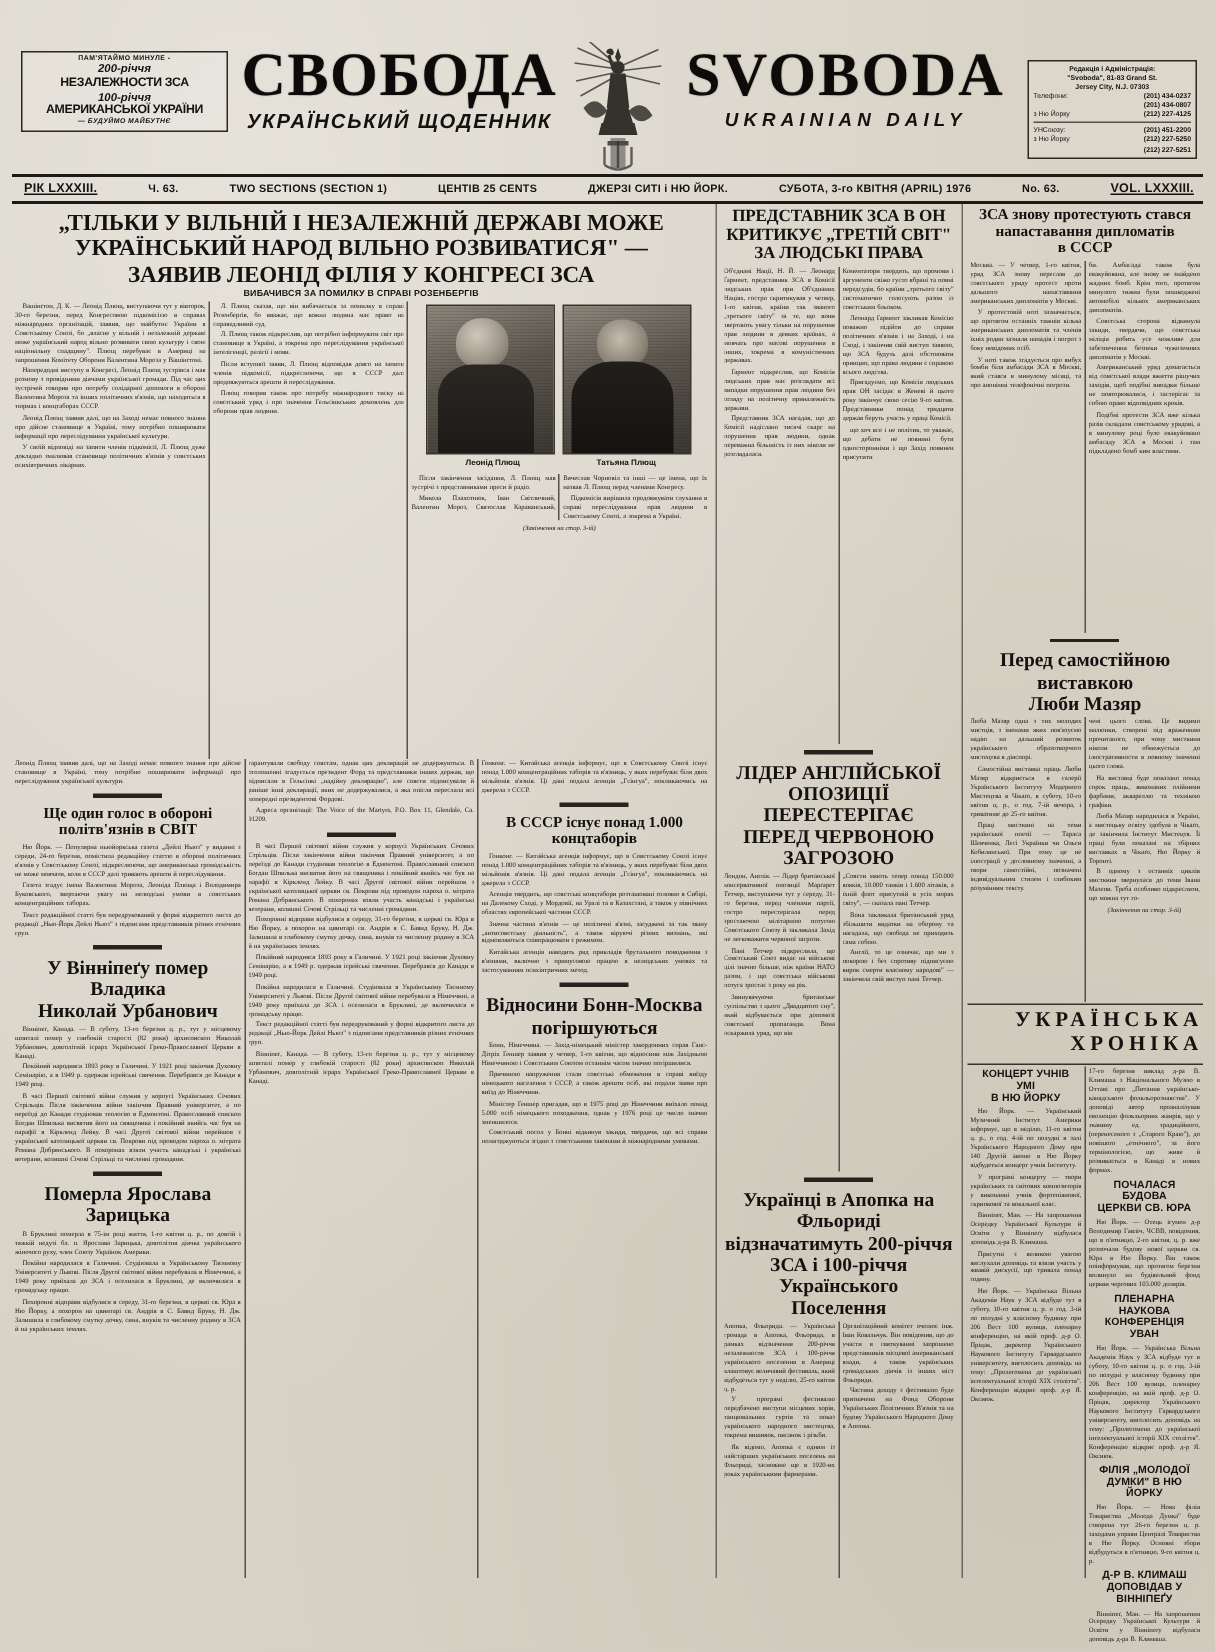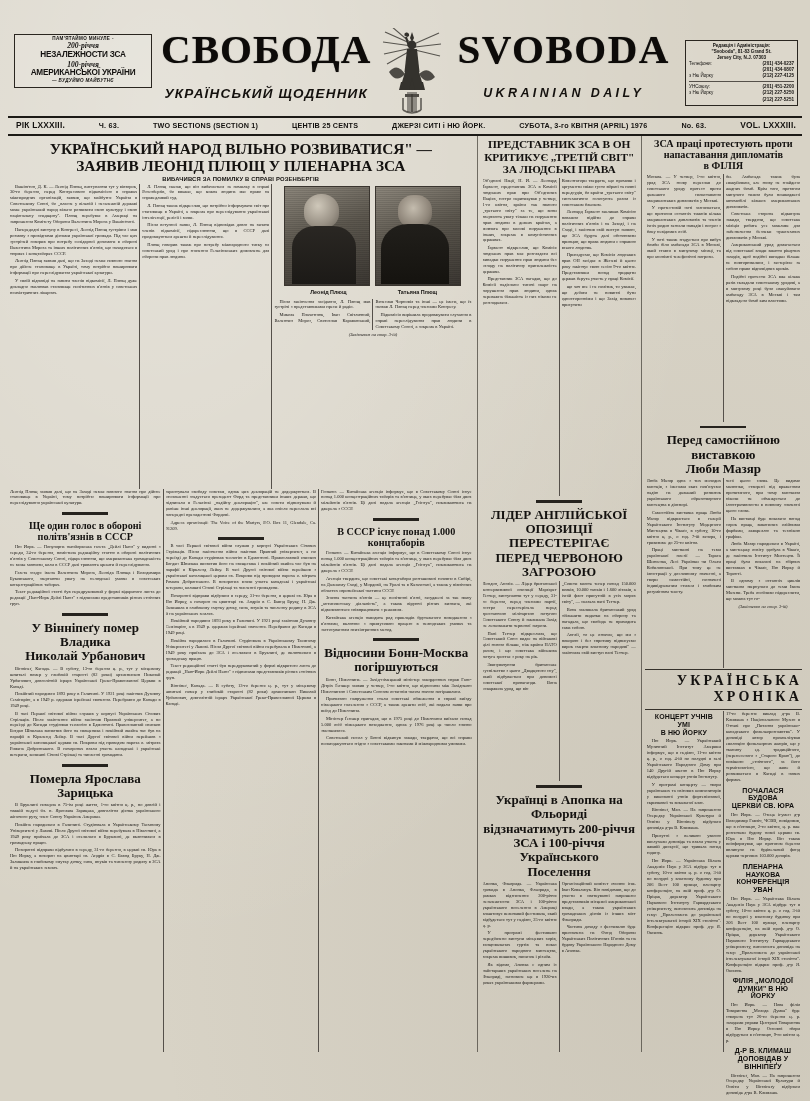--- a/index.html
+++ b/index.html
@@ -38,21 +38,21 @@
     border:1px solid #2a2620;
     padding:2px 4px 3px 4px;
     width:128px;
     text-align:center;
     line-height:1.08;
     margin-top:2px;
     background:rgba(255,255,255,.10);
   }
   .slogan-box div{white-space:nowrap;}
   .sl1{font-size:4.6px;font-weight:bold;letter-spacing:.35px;font-family:"Liberation Sans",sans-serif;}
-  .sl2{font-size:7.6px;font-weight:bold;font-style:italic;font-family:Liberation Serif, serif;margin:.5px 0;}
+  .sl2{font-size:7.6px;font-weight:bold;font-style:italic;font-family:Liberation Sans, sans-serif;margin:.5px 0;}
   .sl3{font-size:8.2px;font-weight:bold;font-family:"Liberation Sans",sans-serif;letter-spacing:-.2px;}
   .sl6{font-size:4.6px;font-weight:bold;font-style:italic;letter-spacing:.3px;font-family:"Liberation Sans",sans-serif;margin-top:1px;}
 
   .title-block{
     text-align:center;
     flex:0 0 auto;
     width:218px;
     margin-top:-2px;
   }
   .title-block.right{width:232px;}
@@ -64,21 +64,21 @@
     line-height:.96;
     color:#0d0b09;
     text-shadow:0 0 1px rgba(0,0,0,.5);
   }
   .nameplate.lat{font-size:41px;letter-spacing:1.5px;}
   .subname{
     font-family:"Liberation Sans",sans-serif;
     font-weight:bold;font-style:italic;
     font-size:13.5px;
     letter-spacing:1.2px;
-    margin-top:17px;
+    margin-top:4px;
     color:#14110e;
   }
   .subname.lat{letter-spacing:3.4px;font-size:12.5px;font-weight:bold;}
 
   .emblem{
     width:62px;height:88px;
     flex:0 0 auto;
     margin-top:-4px;
     opacity:.88;
   }
@@ -103,21 +103,21 @@
   
   .rule-thick{border-top:2px solid #1c1a16;margin:2px 0 0 0;}
   .rule-thin{border-top:1px solid #35312b;margin:1px 0;}
   .folio{
     display:flex;align-items:center;justify-content:space-between;
     font-size:7.2px;font-weight:bold;
     font-family:"Liberation Sans",sans-serif;
     padding:2px 6px 2px 8px;
     letter-spacing:.2px;
   }
-  .folio .big{font-size:8.4px;}
+  .folio .big{font-size:8.4px;text-decoration:underline;}
 
   
   .lead-head{
     text-align:center;
     font-family:"Liberation Serif",serif;
     font-weight:bold;
     font-size:15.4px;
     line-height:1.12;
     letter-spacing:-.1px;
     padding:4px 2px 1px 2px;
@@ -325,22 +325,23 @@
     <span>No. 63.</span>
     <span class="big">VOL. LXXXIII.</span>
   </div>
   <div class="rule-thick"></div>
 
   <div class="content">
 
     <div class="zone" style="flex:3.02 1 0;">
 
       <div class="lead-head">
+        <div>„ТІЛЬКИ У ВІЛЬНІЙ І НЕЗАЛЕЖНІЙ ДЕРЖАВІ МОЖЕ</div>
         <div>УКРАЇНСЬКИЙ НАРОД ВІЛЬНО РОЗВИВАТИСЯ" —</div>
-        <div>ЗАЯВИВ ЛЕОНІД ПЛЮЩ У ПЛЕНАРНА ЗСА</div>
+        <div>ЗАЯВИВ ЛЕОНІД ФІЛІЯ У КОНГРЕСІ ЗСА</div>
       </div>
       <div class="lead-sub">ВИБАЧИВСЯ ЗА ПОМИЛКУ В СПРАВІ РОЗЕНБЕРГІВ</div>
 
       <div class="cols" style="flex:0 0 305px;">
         <div class="c">
           <div class="txt">
             <p>Вашінґтон, Д. К. — Леонід Плющ, виступаючи тут у вівторок, 30-го березня, перед Конгресовою підкомісією в справах міжнародних організацій, заявив, що майбутнє України в Совєтському Союзі, бо „власне у вільній і незалежній державі може український народ вільно розвивати свою культуру і свою національну спадщину". Плющ перебуває в Америці на запрошення Комітету Оборони Валентина Мороза у Вашінґтоні.</p>
             <p>Напередодні виступу в Конгресі, Леонід Плющ зустрівся і мав розмову з провідними діячами української громади. Під час цих зустрічей говорив про потребу солідарної допомоги в обороні Валентина Мороза та інших політичних в'язнів, що находяться в тюрмах і концтаборах СССР.</p>
             <p>Леонід Плющ заявив далі, що на Заході немає повного знання про дійсне становище в Україні, тому потрібно поширювати інформації про переслідування української культури.</p>
             <p>У своїй відповіді на запити членів підкомісії, Л. Плющ дуже докладно змалював становище політичних в'язнів у совєтських психіятричних лікарнях.</p>
@@ -374,21 +375,21 @@
 
       <div class="cols" style="flex:1 1 auto;">
 
         <div class="c">
           <div class="txt">
             <p class="noind">Леонід Плющ заявив далі, що на Заході немає повного знання про дійсне становище в Україні, тому потрібно поширювати інформації про переслідування української культури.</p>
           </div>
           <div class="dinkus"></div>
           <div class="col-head ch-md">
             <div>Ще один голос в обороні</div>
-            <div>політв'язнів в СССР</div>
+            <div>політв'язнів в СВІТ</div>
           </div>
           <div class="txt">
             <p>Ню Йорк. — Популярна ньюйоркська газета „Дейлі Ньюз" у виданні з середи, 24-го березня, помістила редакційну статтю в обороні політичних в'язнів у Совєтському Союзі, підкреслюючи, що американська громадськість не може мовчати, коли в СССР далі тривають арешти й переслідування.</p>
             <p>Газета згадує імена Валентина Мороза, Леоніда Плюща і Володимира Буковського, звертаючи увагу на нелюдські умови в совєтських концентраційних таборах.</p>
             <p>Текст редакційної статті був передрукований у формі відкритого листа до редакції „Нью-Йорк Дейлі Ньюз" з підписами представників різних етнічних груп.</p>
           </div>
           <div class="dinkus"></div>
           <div class="col-head ch-sm">
             <div>У Вінніпеґу помер Владика</div>
             <div>Николай Урбанович</div>
@@ -524,23 +525,23 @@
             <p>Частина доходу з фестивалю буде призначена на Фонд Оборони Українських Політичних В'язнів та на будову Українського Народного Дому в Апопка.</p>
           </div>
         </div>
       </div>
     </div>
 
     <div class="vrule"></div>
 
     <div class="zone" style="flex:1.02 1 0;">
       <div class="col-head ch-md">
-        <div>ЗСА праці протестують проти</div>
+        <div>ЗСА знову протестують стався</div>
         <div>напаставання дипломатів</div>
-        <div>в ФІЛІЯ</div>
+        <div>в СССР</div>
       </div>
       <div class="cols" style="flex:0 0 248px;">
         <div class="c">
           <div class="txt">
             <p class="noind">Москва. — У четвер, 1-го квітня, уряд ЗСА знову переслав до совєтського уряду протест проти дальшого напаставання американських дипломатів у Москві.</p>
             <p>У протестовій ноті зазначається, що протягом останніх тижнів кілька американських дипломатів та членів їхніх родин зазнали нападів і погроз з боку невідомих осіб.</p>
             <p>У ноті також згадується про вибух бомби біля амбасади ЗСА в Москві, який стався в минулому місяці, та про анонімні телефонічні погрози.</p>
           </div>
         </div>
         <div class="c">

